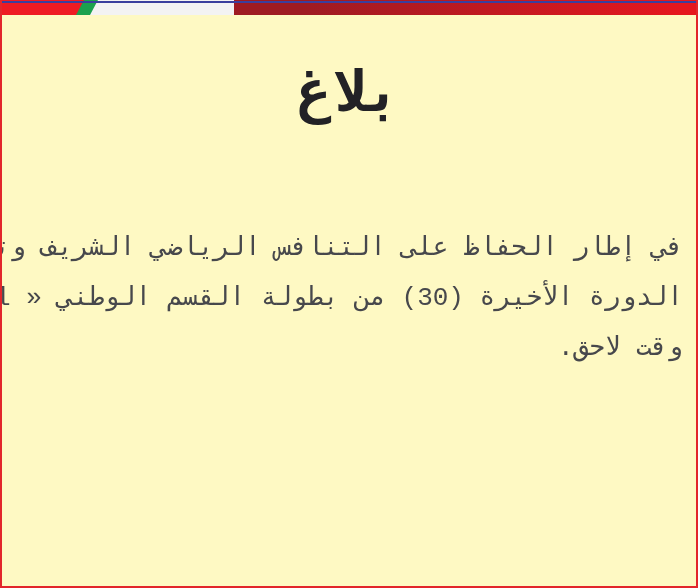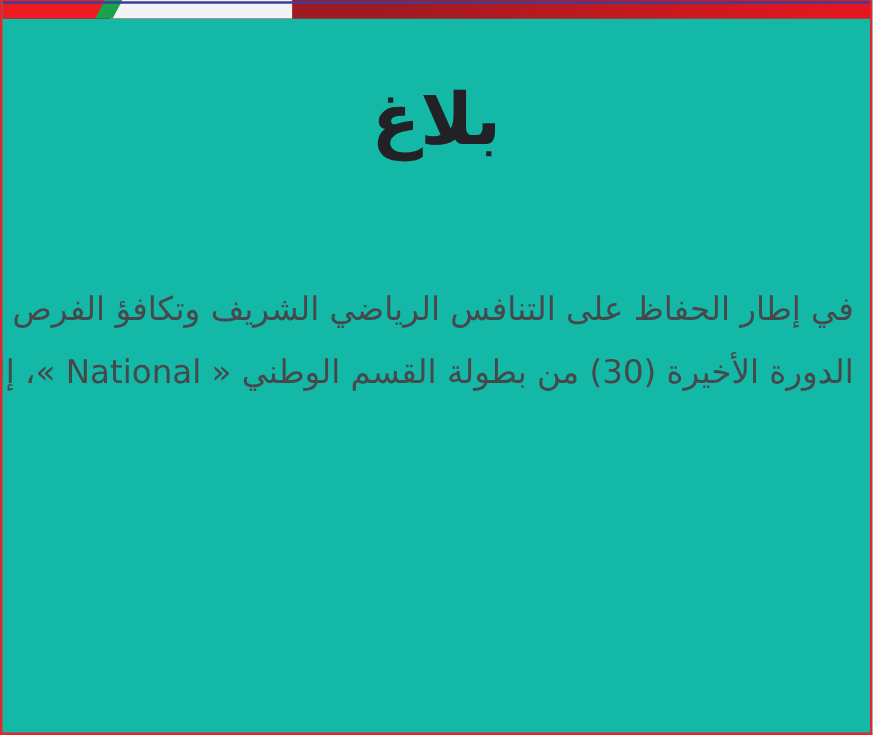--- a/index.html
+++ b/index.html
@@ -7,25 +7,26 @@
     padding: 0;
     background: #ffffff;
     font-family: "DejaVu Sans", sans-serif;
   }
 
   .page {
     position: relative;
     width: 698px;
     height: 588px;
     box-sizing: border-box;
-    background: #14b8a6;
+    background: #fef9c3;
     border-left: 2px solid #e2262b;
     border-right: 2px solid #e2262b;
     border-bottom: 2px solid #e2262b;
     overflow: hidden;
+    font-family: Liberation Mono, monospace;
   }
 
   
   .band {
     position: relative;
     height: 15px;
     overflow: hidden;
     
     background: linear-gradient(90deg, #9e1b22 0px, #9e1b22 300px, #e5171e 680px);
   }
@@ -96,15 +97,16 @@
     <div class="band-red-left"></div>
     <div class="band-green"></div>
     <div class="band-navy"></div>
   </div>
 
   <h1 class="title">بلاغ</h1>
 
   <div class="body-text" dir="rtl">
     <div class="body-line">في إطار الحفاظ على التنافس الرياضي الشريف وتكافؤ الفرص بين</div>
     <div class="body-line">الدورة الأخيرة (30) من بطولة القسم الوطني « National »، إلى</div>
+    <div class="body-line">وقت لاحق.</div>
   </div>
 
 </div>
 
 </body></html>

